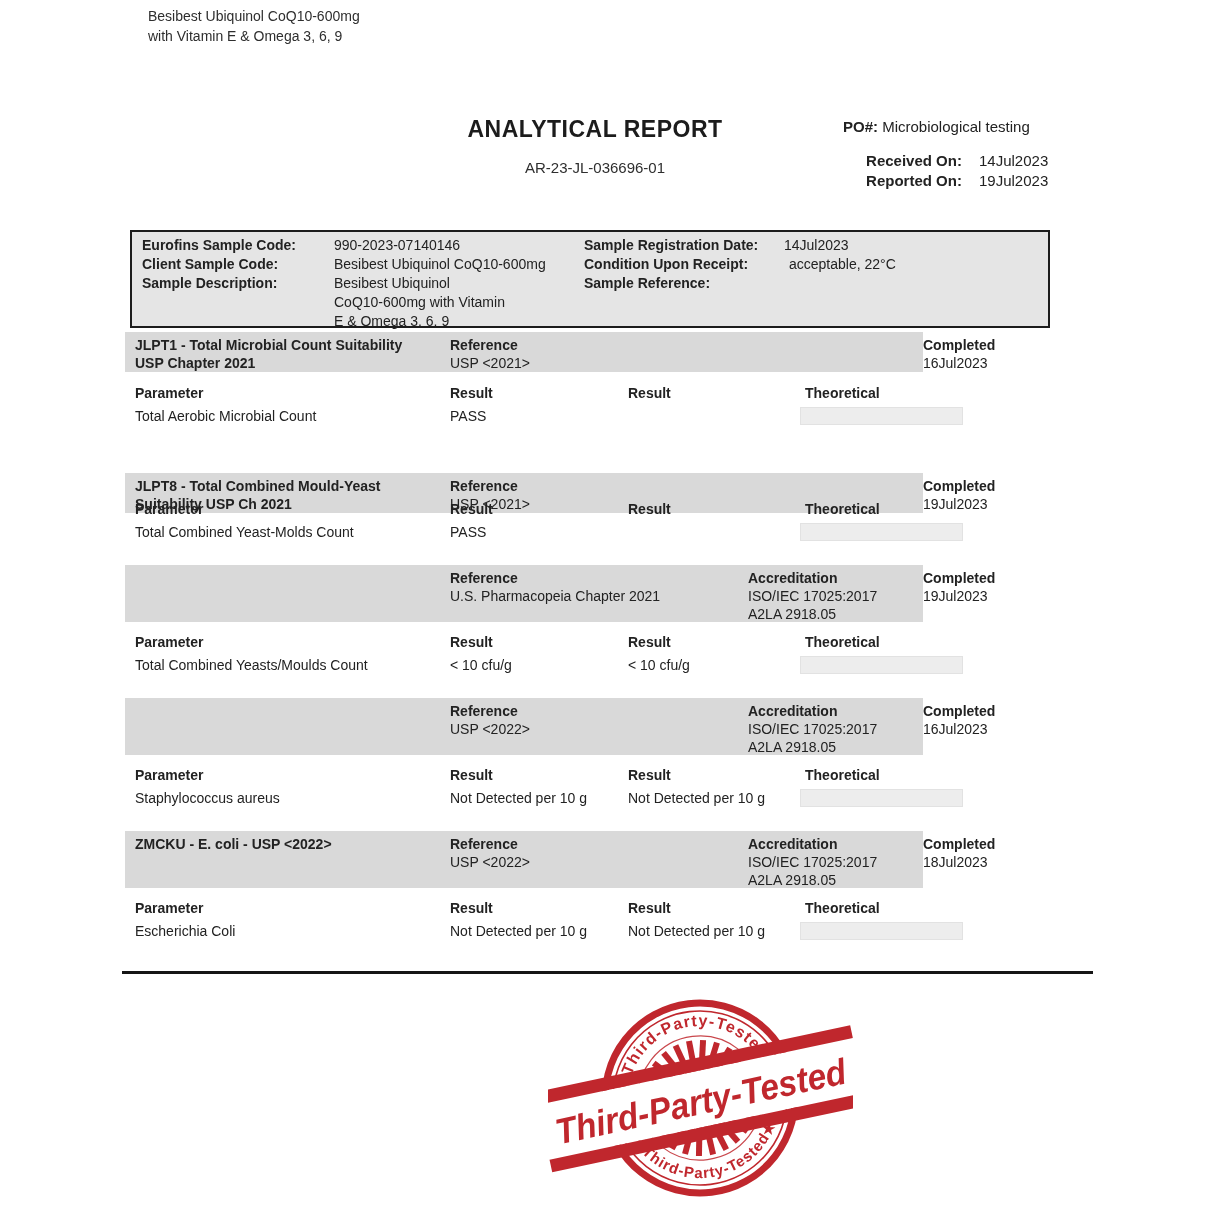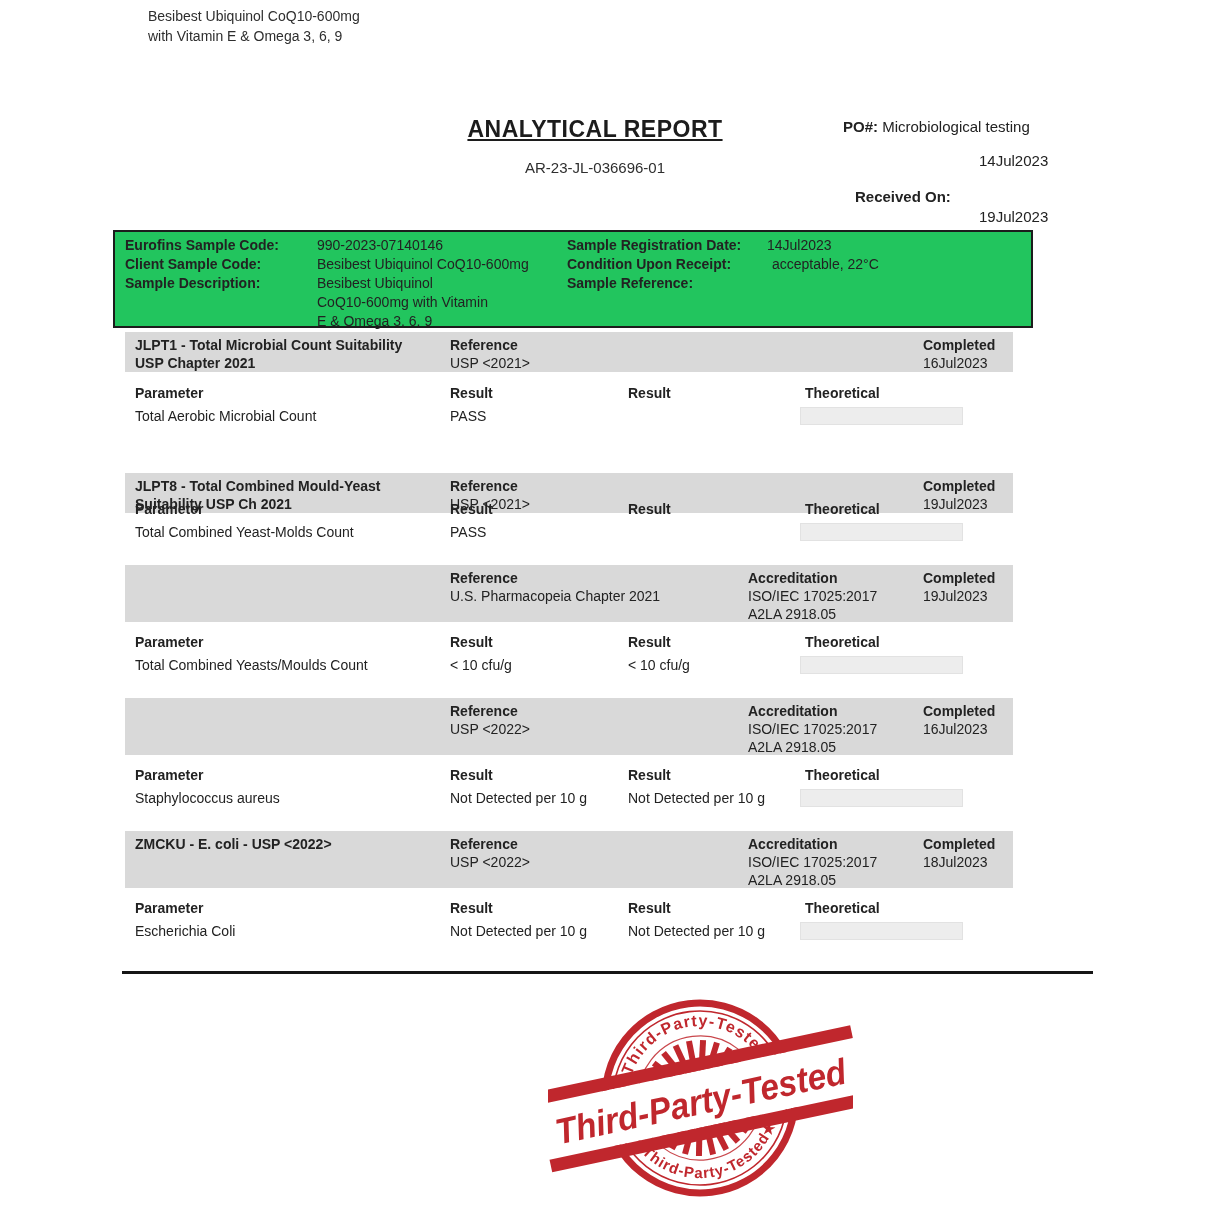--- a/index.html
+++ b/index.html
@@ -7,31 +7,31 @@
     width:1218px;height:1218px;background:#ffffff;
     font-family:"Liberation Sans", sans-serif;color:#222;
     -webkit-font-smoothing:antialiased;
   }
   .page{position:relative;width:1218px;height:1218px;background:#fff;overflow:hidden;}
   .abs{position:absolute;}
   .pre{white-space:pre-line;}
   .b{font-weight:bold;}
 
   .product-name{left:148px;top:6px;font-size:14px;line-height:20px;color:#2e2e2e;}
-  .report-title{left:420px;top:116px;width:350px;text-align:center;font-size:23px;font-weight:bold;letter-spacing:.5px;color:#1c1c1c;text-decoration:underline;}
+  .report-title{left:420px;top:116px;width:350px;text-align:center;font-size:23px;font-weight:bold;letter-spacing:.5px;color:#1c1c1c;}
   .report-number{left:420px;top:159px;width:350px;text-align:center;font-size:15px;color:#2e2e2e;}
   .po-line{left:843px;top:118px;font-size:15px;}
   .dates-grid{left:855px;top:151px;display:grid;grid-template-columns:118px auto;column-gap:6px;font-size:15px;line-height:20px;}
-  .dates-grid .lbl{text-align:left;font-weight:bold;margin-top:36px;}
-
-  .sample-box{left:113px;top:230px;width:920px;height:98px;background:#22c55e;border:2px solid #1c1c1c;box-sizing:border-box;}
+  .dates-grid .lbl{text-align:center;font-weight:bold;}
+
+  .sample-box{left:130px;top:230px;width:920px;height:98px;background:#e5e5e5;border:2px solid #1c1c1c;box-sizing:border-box;}
   .sample-box span{position:absolute;font-size:14px;line-height:19px;}
   .si-lbl{font-weight:bold;}
 
-  .band{left:125px;width:888px;background:#d9d9d9;}
+  .band{left:125px;width:784px;background:#d9d9d9;padding-left:14px;}
   .band-short{height:40px;}
   .band-tall{height:57px;}
   .band > div{position:absolute;top:4px;font-size:14px;line-height:18px;}
   .band .lbl{font-weight:bold;}
   .col-title{left:10px;width:316px;font-weight:bold;}
   .col-ref{left:325px;width:290px;}
   .col-acc{left:623px;width:172px;}
   .col-comp{left:798px;width:168px;}
 
   .prow{left:125px;width:968px;height:20px;font-size:14px;}

